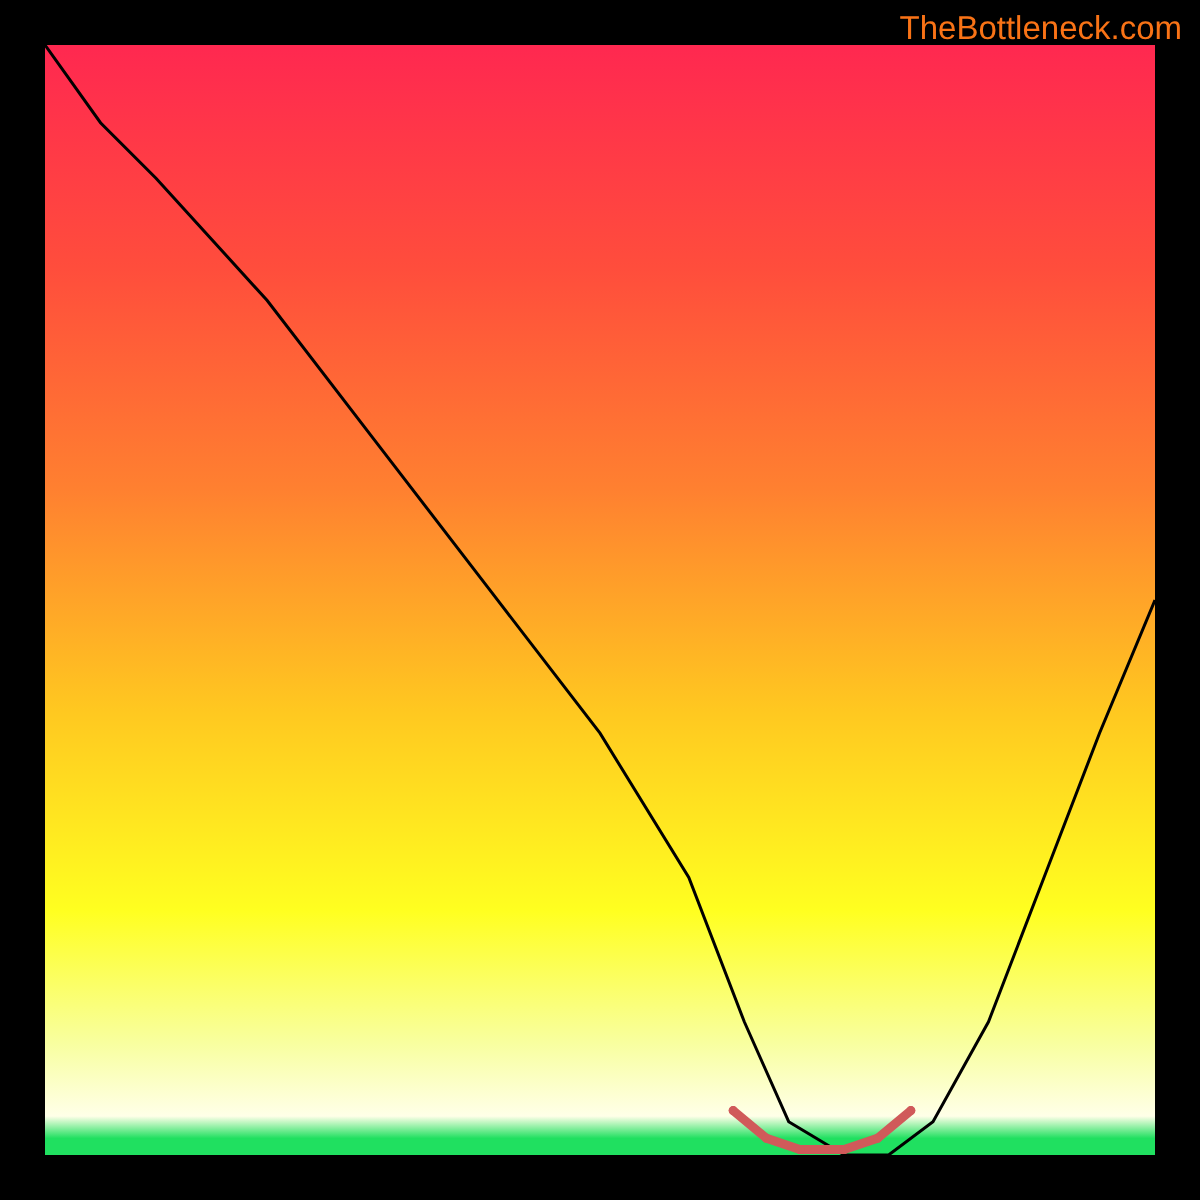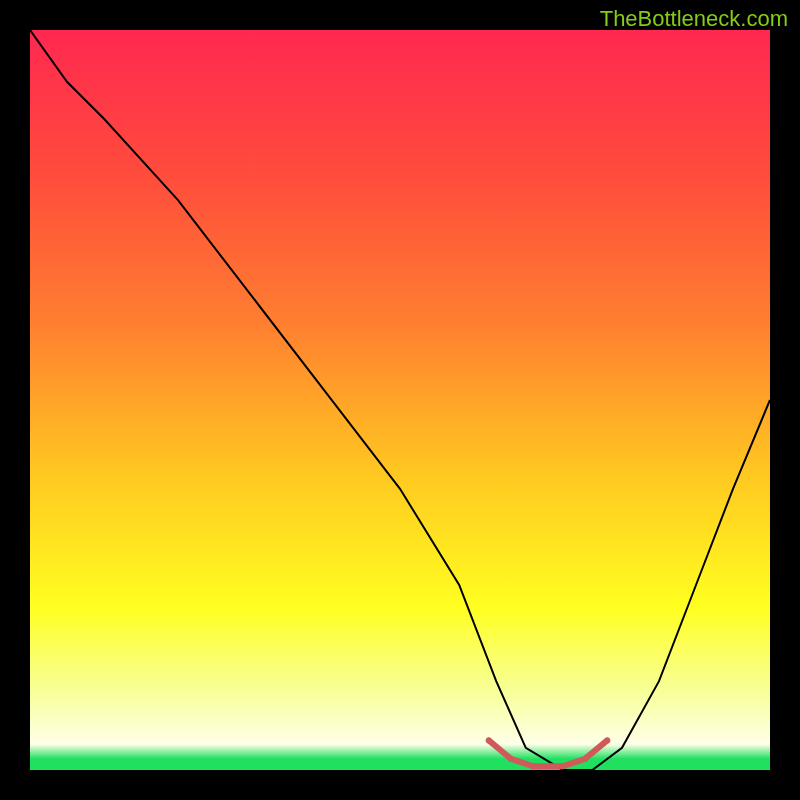--- a/index.html
+++ b/index.html
@@ -8,21 +8,21 @@
     width: 800px;
     height: 800px;
     background: #000;
     position: relative;
     font-family: Arial, sans-serif;
   }
   .watermark {
     position: absolute;
     top: 6px;
     right: 12px;
-    color: #84cc16;
+    color: #f97316;
     font-size: 22px;
     font-weight: 500;
     z-index: 10;
   }
   .plot-area {
     position: absolute;
     left: 30px;
     top: 30px;
     width: 740px;
     height: 740px;

